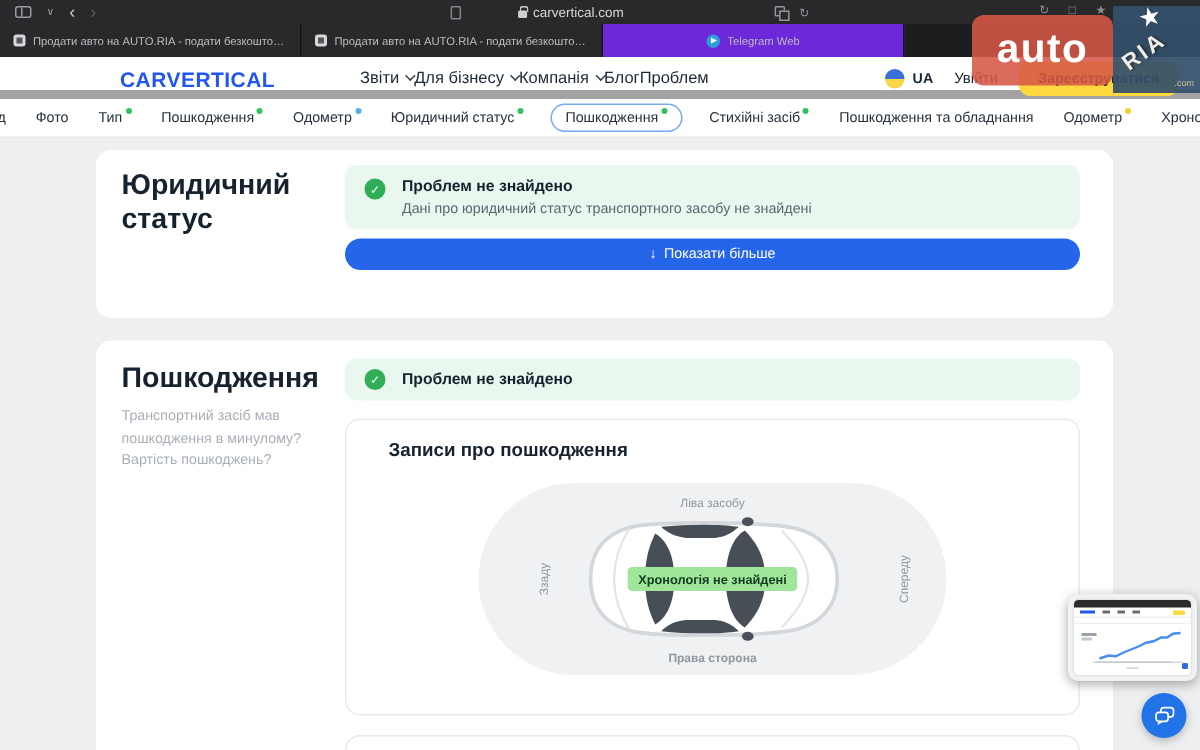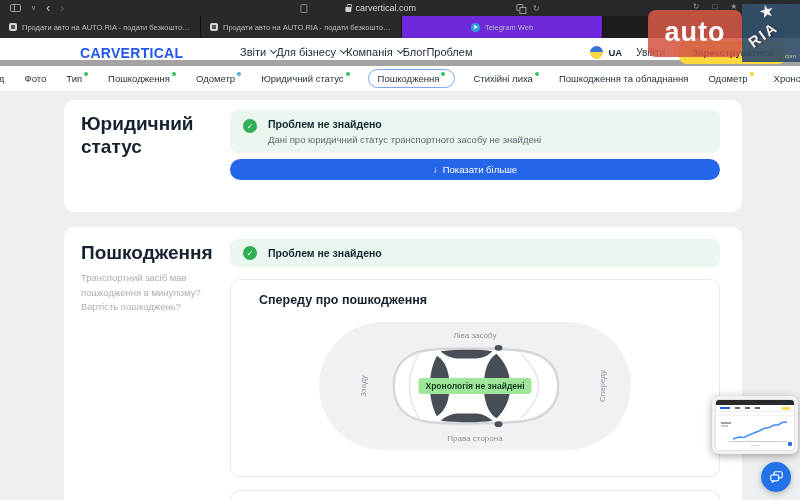--- a/index.html
+++ b/index.html
@@ -63,21 +63,21 @@
   .alert-sub { font-size:9.5px; color:#5c6672; margin-top:4px; }
   .show-more-btn { position:absolute; left:166px; right:22px; top:59px; height:21px; border:none; border-radius:11px; background:#2565ea; color:#fff; font-size:9.5px; font-family:inherit; display:flex; align-items:center; justify-content:center; gap:5px; cursor:pointer; }
   .inner-card { position:absolute; left:166px; right:22px; top:52px; height:198px; border:1px solid #e7e9ec; border-radius:10px; background:#fff; }
   .inner-card-title { position:absolute; left:28px; top:13px; font-size:12.5px; font-weight:bold; color:#16222f; }
   .next-card { position:absolute; left:166px; right:22px; top:263px; height:40px; border:1px solid #e7e9ec; border-radius:10px; background:#fff; }
 
   
   .stadium { position:absolute; left:50%; transform:translateX(-50%); top:42px; width:312px; height:128px; border-radius:64px; background:#f0f1f3; }
   .d-label { position:absolute; font-size:8px; color:#8f97a0; white-space:nowrap; }
   .d-top { top:9px; left:50%; transform:translateX(-50%); }
-  .d-bottom { bottom:7px; left:50%; transform:translateX(-50%); }
+  .d-bottom { bottom:7px; left:50%; transform:translateX(-50%);font-weight:bold; }
   .d-left { left:44px; top:50%; transform:translate(-50%,-50%) rotate(-90deg); }
   .d-right { right:28px; top:50%; transform:translate(50%,-50%) rotate(-90deg); }
   .car { position:absolute; left:50%; top:50%; transform:translate(-50%,-50%); width:186px; height:94px; }
   .damage-badge { position:absolute; left:50%; top:50%; transform:translate(-50%,-50%); background:#9fe69b; border-radius:3px; padding:3px 7px; font-size:8.5px; font-weight:bold; color:#143a20; white-space:nowrap; }
 
   
   .pip { position:absolute; left:712px; top:396px; width:86px; height:58px; background:#f2f2f2; border-radius:7px; box-shadow:0 2px 8px rgba(0,0,0,.35); padding:3px; cursor:pointer; }
   .pip-inner { position:relative; width:100%; height:100%; background:#fff; border-radius:4px; overflow:hidden; border:1px solid #e2e3e5; }
   .pip-chrome { height:5px; background:#2a2a2d; }
   .pip-nav { height:7px; display:flex; align-items:center; padding:0 4px; border-bottom:1px solid #eceef0; gap:2px; }
@@ -200,21 +200,21 @@
       </button>
       <button class="rtab">
         <span>Юридичний статус</span>
         <span class="dot dot-green"></span>
       </button>
       <button class="rtab active">
         <span>Пошкодження</span>
         <span class="dot dot-green"></span>
       </button>
       <button class="rtab">
-        <span>Стихійні лиха</span>
+        <span>Стихійні засіб</span>
         <span class="dot dot-green"></span>
       </button>
       <button class="rtab">
         <span>Пошкодження та обладнання</span>
       </button>
       <button class="rtab">
         <span>Одометр</span>
         <span class="dot dot-yellow"></span>
       </button>
       <button class="rtab">
@@ -237,21 +237,21 @@
 
   <section class="card card-damage">
     <h2 class="section-title" style="top:14px;">Пошкодження</h2>
     <p class="section-desc" style="top:44px;">Транспортний засіб мав пошкодження в минулому? Вартість пошкоджень?</p>
     <div class="alert" style="top:12px;">
       <span class="check-circle" style="top:7px;">✓</span>
       <div class="alert-title">Проблем не знайдено</div>
     </div>
 
     <div class="inner-card">
-      <h3 class="inner-card-title">Спереду про пошкодження</h3>
+      <h3 class="inner-card-title">Записи про пошкодження</h3>
 
       <div class="stadium">
         <span class="d-label d-top">Ліва засобу</span>
         <span class="d-label d-bottom">Права сторона</span>
         <span class="d-label d-left">Ззаду</span>
         <span class="d-label d-right">Спереду</span>
 
         <svg class="car" viewBox="0 0 190 96">
           <path d="M12,48 C12,27 24,14.5 46,11.5 C64,9 122,9 146,12.5 C170,16 180,31 180,48 C180,65 170,80 146,83.5 C122,87 64,87 46,84.5 C24,81.5 12,69 12,48 Z" fill="#ffffff" stroke="#d3d6da" stroke-width="2.5"></path>
           <path d="M38,14 C31,26 28,37 28,48 C28,59 31,70 38,82" fill="none" stroke="#e3e5e8" stroke-width="1.5"></path>

